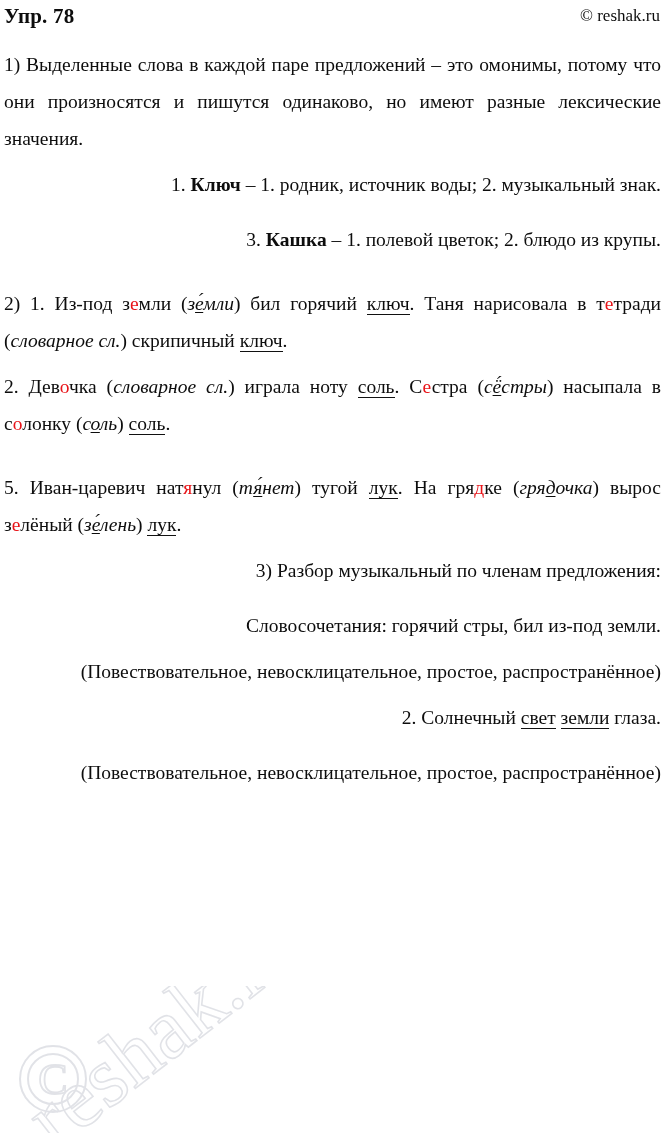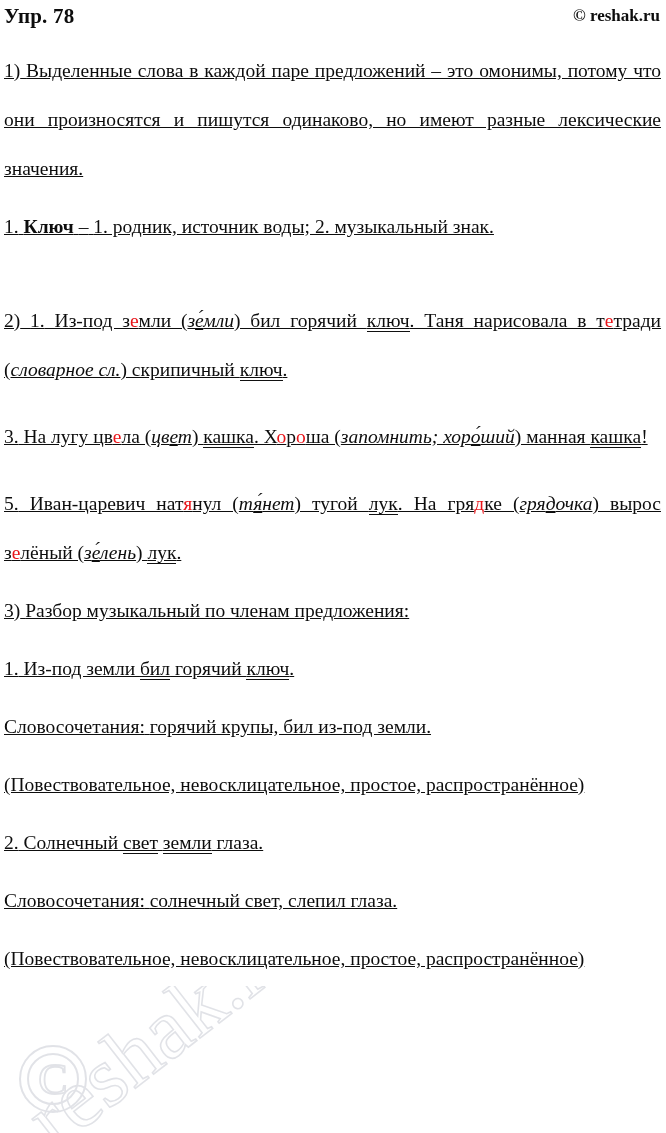--- a/index.html
+++ b/index.html
@@ -28,37 +28,36 @@
   }
   .hdr-title{
     font-size:21px;
     font-weight:bold;
     letter-spacing:.2px;
     padding-left:2px;
     text-align:center;
   }
   .hdr-credit{
     font-size:17px;
-    font-weight:bold;
+    font-weight:normal;
     padding-right:4px;
     white-space:nowrap;
   }
 
   
   .para{
     font-size:19.5px;
-    line-height:49px;
+    line-height:37px;
     text-align:justify;
     text-justify:inter-word;
     margin:0;
     padding:0 3px 0 2px;
     hyphens:none;
-    text-decoration:underline;
   }
-  .para.nj{text-align:left;}
+  .para.nj{text-align:right;}
   .gap-lg{height:16px;}
   .gap-sm{height:9px;}
 
   b.hw{font-weight:bold;}
   i.it{font-style:italic;}
   .red{color:#e81419;}
   .u{text-decoration:underline;text-underline-offset:2px;}
   .uw{border-bottom:1.4px solid #111;padding-bottom:0px;}
 
   
@@ -101,67 +100,66 @@
 
     <div class="gap-sm"></div>
 
     <p class="para nj"><span>1.</span> <b class="hw">Ключ</b> <span>–</span> <span>1. родник, источник воды; 2. музыкальный знак.</span></p>
 
     <div class="gap-sm"></div>
 
 
     <div class="gap-sm"></div>
 
+    <p class="para nj"><span>3.</span> <b class="hw">Кашка</b> <span>–</span> <span>1. полевой цветок; 2. блюдо из крупы.</span></p>
 
     <div class="gap-sm"></div>
 
 
     <div class="gap-sm"></div>
 
 
     <div class="gap-sm"></div>
 
     <p class="para"><span>2)</span> <span>1.</span> Из-под з<span class="red">е</span>мли (<i class="it">з<span class="u">е́</span>мли</i>) бил горячий <span class="uw">ключ</span>. Таня нарисовала в т<span class="red">е</span>тради (<i class="it">словарное сл.</i>) скрипичный <span class="uw">ключ</span>.</p>
 
     <div class="gap-sm"></div>
 
+    <p class="para"><span>2.</span> Дев<span class="red">о</span>чка (<i class="it">словарное сл.</i>) играла ноту <span class="uw">соль</span>. С<span class="red">е</span>стра (<i class="it">с<span class="u">ё́</span>стры</i>) насыпала в с<span class="red">о</span>лонку (<i class="it">с<span class="u">о</span>ль</i>) <span class="uw">соль</span>.</p>
 
     <div class="gap-sm"></div>
 
-    <p class="para"><span>3.</span> На лугу цв<span class="red">е</span>ла&nbsp;(<i class="it">цв<span class="u">е</span>т</i>) <span class="uw">кашка</span>. Х<span class="red">о</span>р<span class="red">о</span>ша (<i class="it">запомнить; хор<span class="u">о́</span>ший</i>) манная <span class="uw">кашка</span>!</p>
 
     <div class="gap-sm"></div>
 
 
     <div class="gap-sm"></div>
 
     <p class="para"><span>5.</span> Иван-царевич нат<span class="red">я</span>нул (<i class="it">т<span class="u">я́</span>нет</i>) тугой <span class="uw">лук</span>. На гря<span class="red">д</span>ке (<i class="it">гря<span class="u">д</span>очка</i>) вырос з<span class="red">е</span>лёный (<i class="it">з<span class="u">е́</span>лень</i>) <span class="uw">лук</span>.</p>
 
     <div class="gap-sm"></div>
 
     <p class="para nj"><span>3)</span> <span>Разбор музыкальный по членам предложения:</span></p>
 
     <div class="gap-sm"></div>
 
-    <p class="para nj"><span>1.</span> Из-под земли <span class="uw">бил</span> горячий <span class="uw">ключ</span>.</p>
 
     <div class="gap-sm"></div>
 
-    <p class="para nj"><span>Словосочетания:</span> <span>горячий крупы, бил из-под земли.</span></p>
+    <p class="para nj"><span>Словосочетания:</span> <span>горячий стры, бил из-под земли.</span></p>
 
     <div class="gap-sm"></div>
 
     <p class="para nj">(Повествовательное, невосклицательное, простое, распространённое)</p>
 
     <div class="gap-sm"></div>
 
     <p class="para nj"><span>2.</span> Солнечный <span class="uw">свет</span> <span class="uw">земли</span> глаза.</p>
 
     <div class="gap-sm"></div>
 
-    <p class="para nj"><span>Словосочетания:</span> <span>солнечный свет, слепил глаза.</span></p>
 
     <div class="gap-sm"></div>
 
     <p class="para nj">(Повествовательное, невосклицательное, простое, распространённое)</p>
 
   </div>
 </div>
 
 </body></html>

